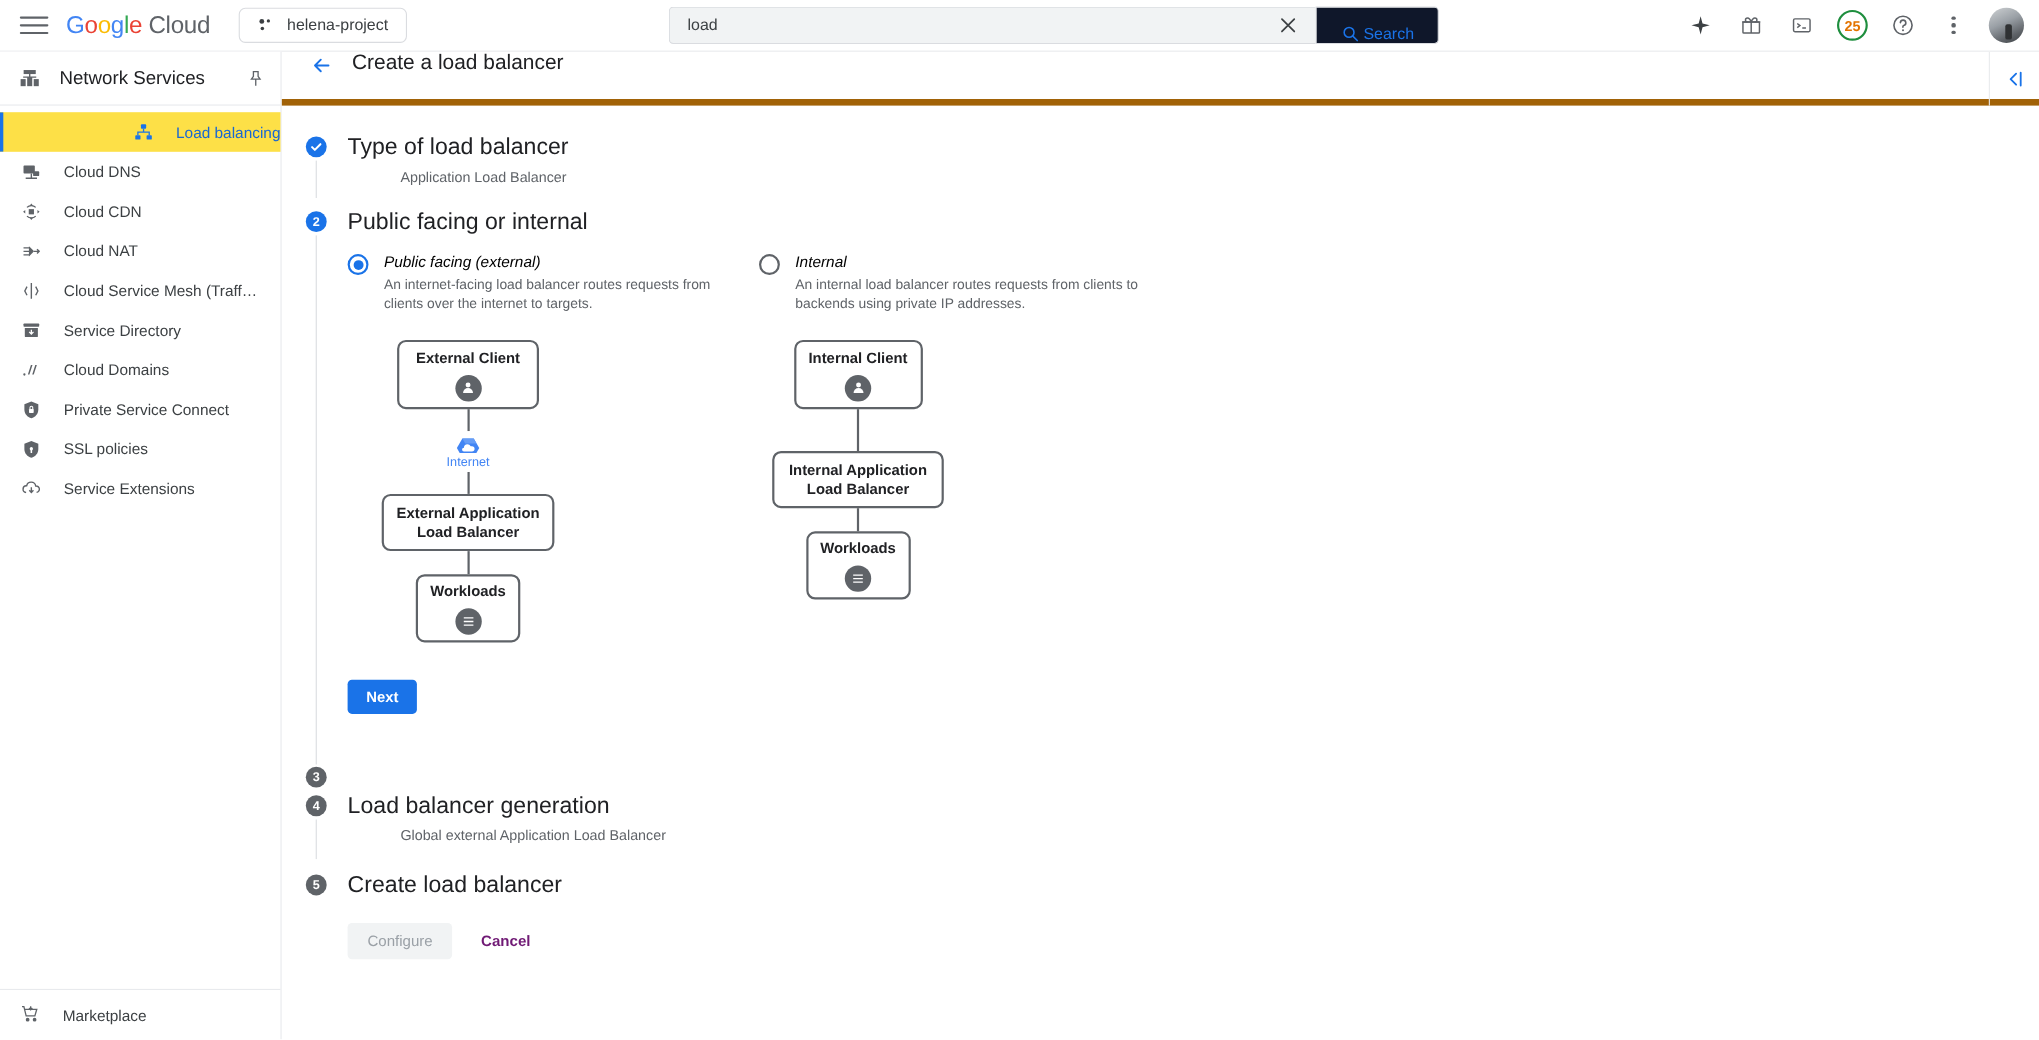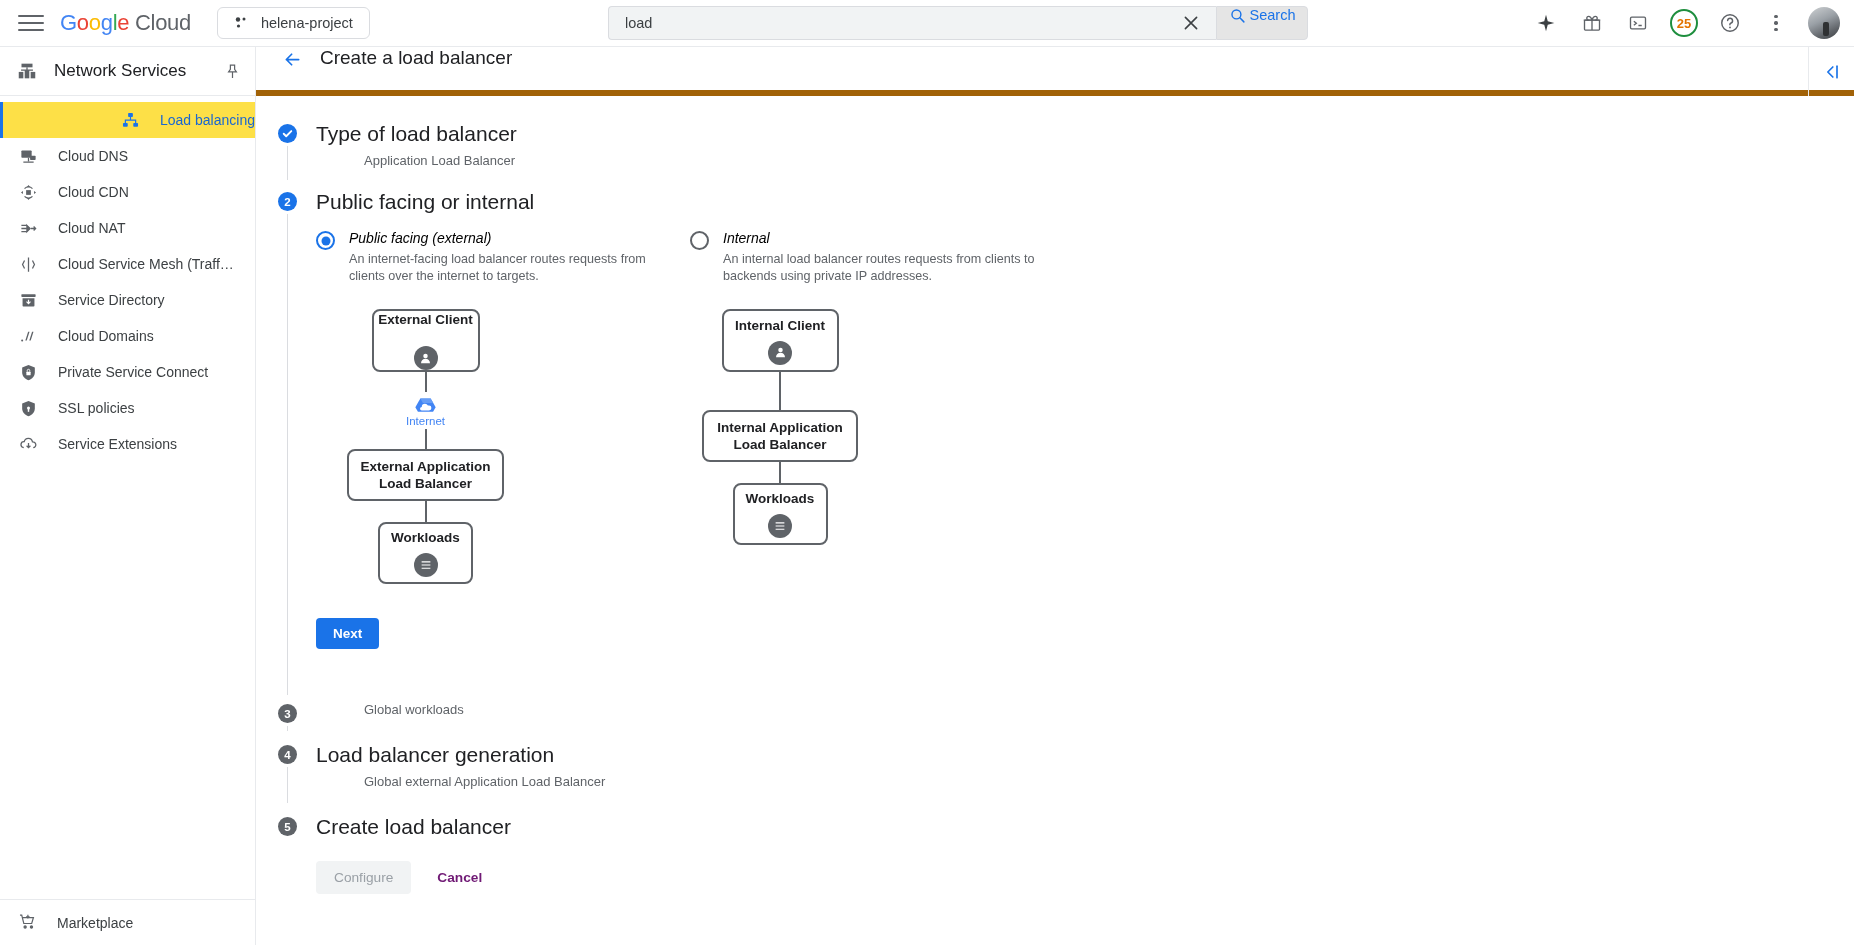--- a/index.html
+++ b/index.html
@@ -69,25 +69,25 @@
     cursor: text;
   }
   .search-value { flex: 1; }
   .clear-x {
     width: 26px; height: 26px;
     display: flex; align-items: center; justify-content: center;
     color: #3c4043; font-size: 19px; cursor: pointer;
     margin-right: 4px;
   }
   .search-btn {
-    width: 92px;
+    width: 112px;
     border: 1px solid #dadce0;
     border-radius: 0 4px 4px 0;
-    background: #e5e5e5;
-    display: flex; align-items: flex-start; justify-content: center;
+    background: #0f172a;
+    display: flex; align-items: flex-end; justify-content: center;
     gap: 4px;
     color: #1a73e8;
     font-size: 14.5px;
     font-weight: 500;
     cursor: pointer;
   }
 
   .topright {
     position: absolute;
     right: 14px;
@@ -550,21 +550,21 @@
               </div>
             </div>
           </div>
         </div>
 
         
         <div class="diagrams">
 
           <div class="diagram">
             <div class="dgcol" style="width:175px; margin-left:22px;">
-              <div class="node" style="width:108px;height:63px;justify-content:space-between;">
+              <div class="node" style="width:129px;height:63px;">
                 <div class="node-title">External Client</div>
                 <div class="node-icon">
                   <svg width="15" height="15" viewBox="0 0 24 24" fill="#fff">
                     <circle cx="12" cy="8" r="3.6"></circle>
                       <path d="M4.8 19.5a7.2 7.2 0 0 1 14.4 0z"></path>
                   </svg>
                 </div>
               </div>
               <div class="connector" style="height:20px;"></div>
               <div class="internet-wrap">
@@ -619,21 +619,20 @@
           </div>
         </div>
 
         <button class="btn-next">Next</button>
         <div style="height:46px"></div>
       </div>
 
       <div class="step">
         <div class="step-marker grey">3</div>
         <div class="step-rail"></div>
-        <div class="step-sub">Global workloads</div>
         <div style="height:14px"></div>
       </div>
 
       <div class="step mt32" style="margin-top:12px;">
         <div class="step-marker grey">4</div>
         <div class="step-rail"></div>
         <div class="step-title">Load balancer generation</div>
         <div class="step-sub">Global external Application Load Balancer</div>
         <div style="height:14px"></div>
       </div>

